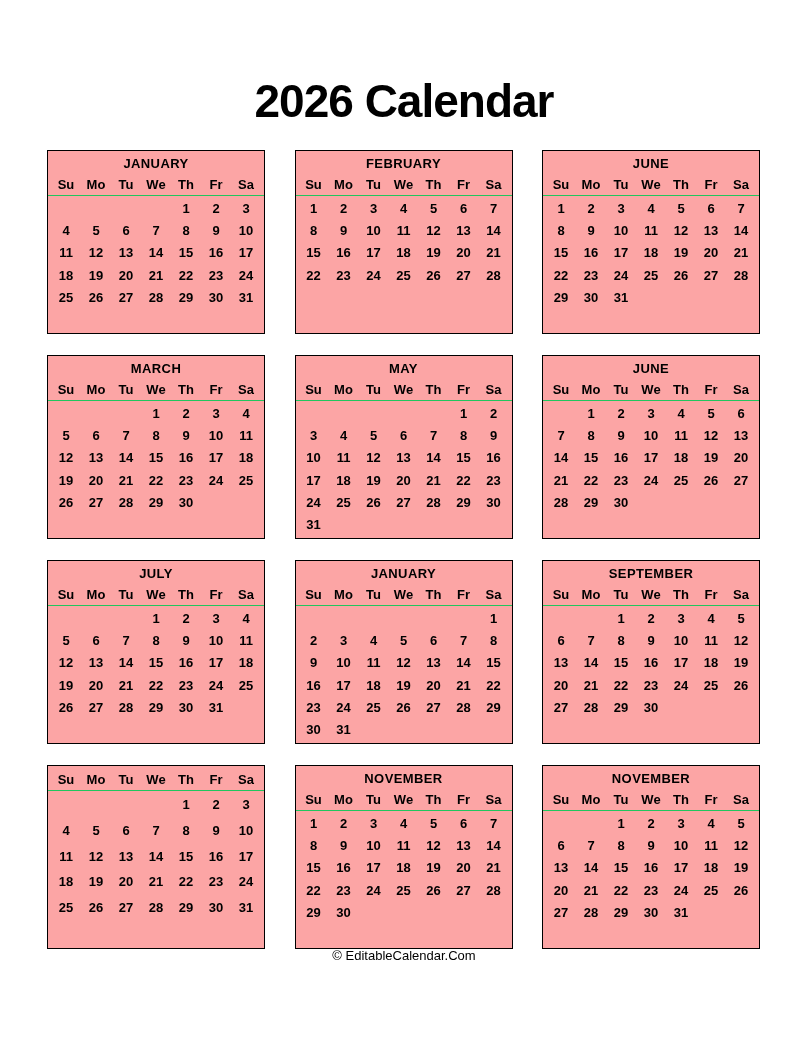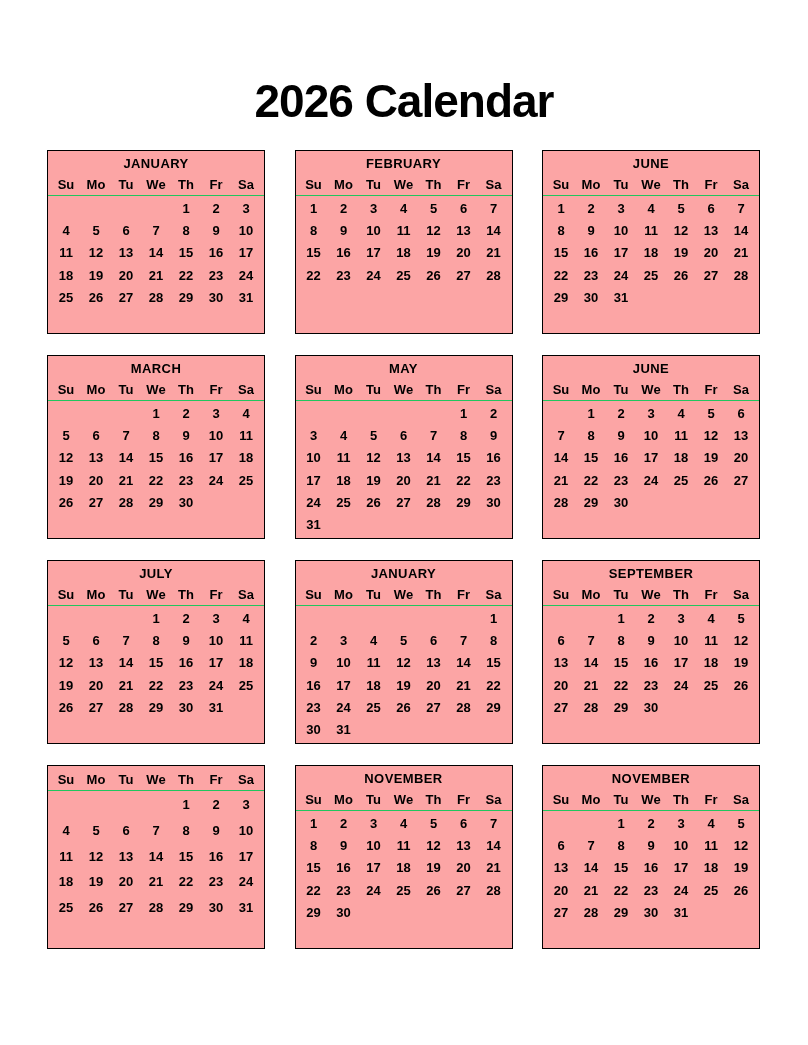--- a/index.html
+++ b/index.html
@@ -763,13 +763,14 @@
           <span class="date-cell"></span>
           <span class="date-cell"></span>
           <span class="date-cell"></span>
           <span class="date-cell"></span>
           <span class="date-cell"></span>
           <span class="date-cell"></span>
           <span class="date-cell"></span>
         </div>
   </div>
 </div>
+  <div class="footer">© EditableCalendar.Com</div>
 </div>
 
 </body></html>

